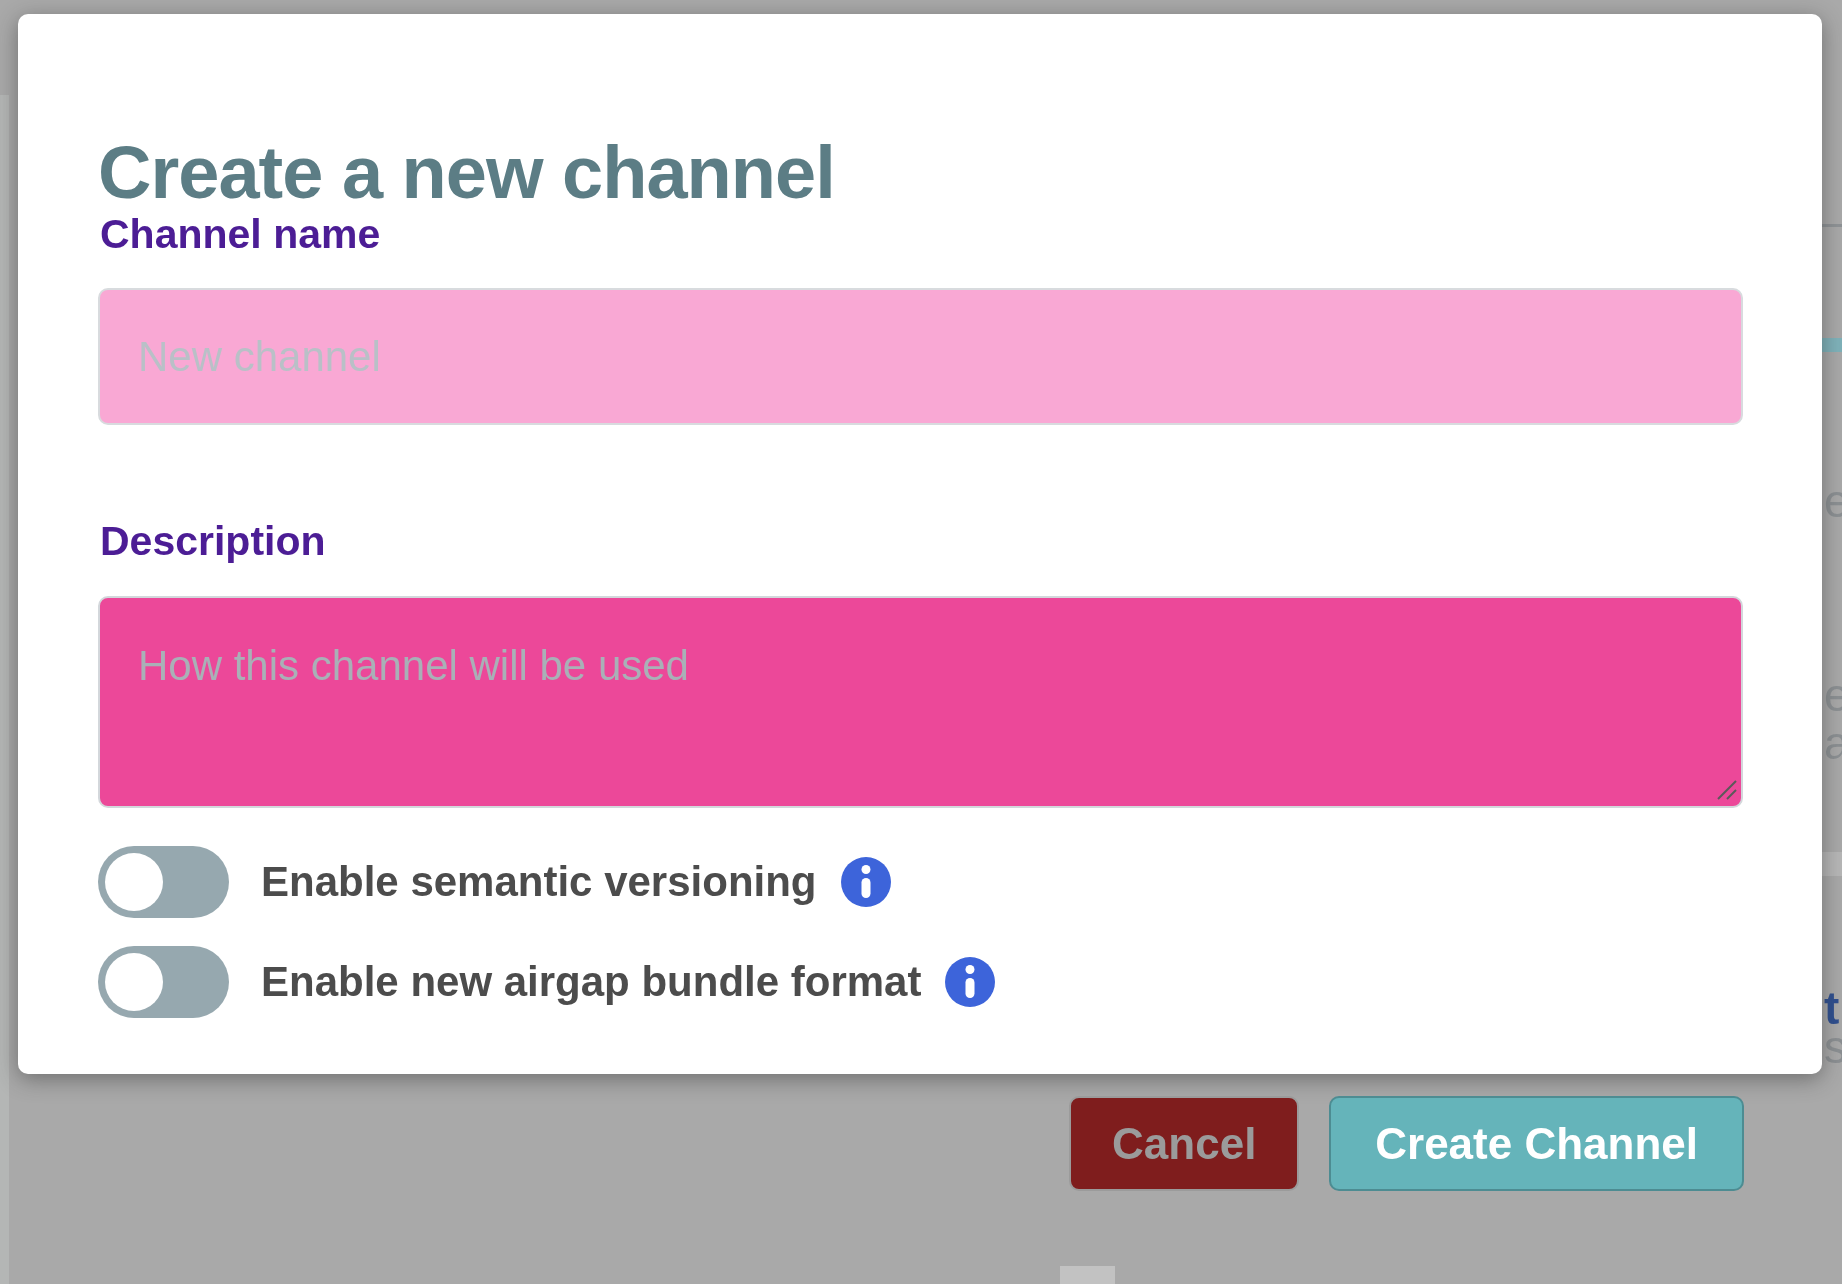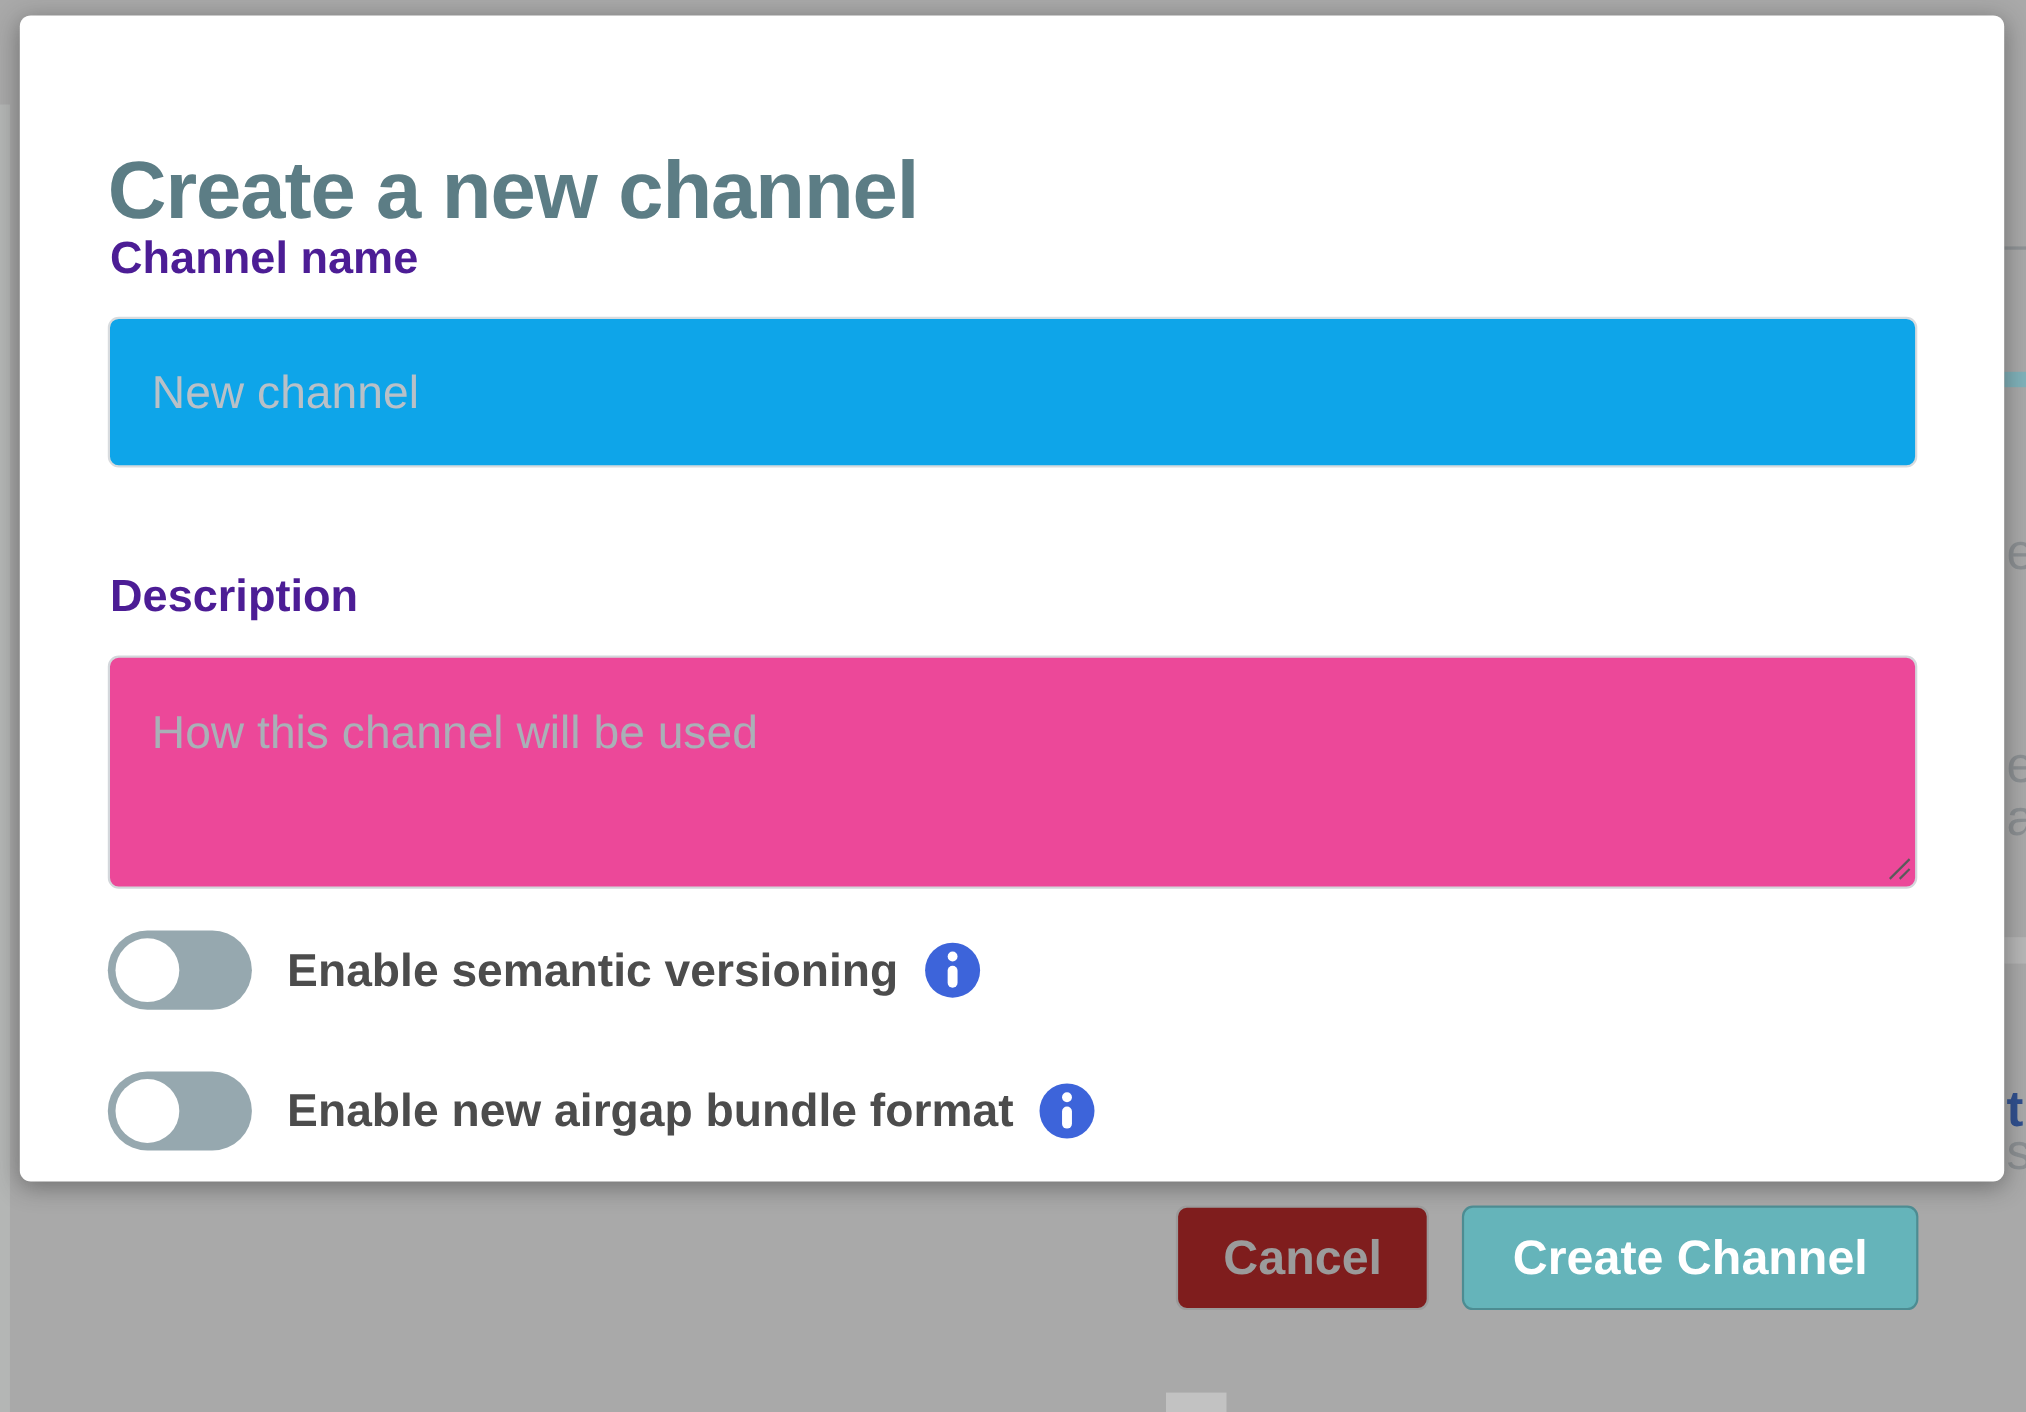--- a/index.html
+++ b/index.html
@@ -42,21 +42,21 @@
     position:absolute;left:82px;
     font-size:41px;font-weight:700;color:#4c1d95;line-height:1;
   }
   .label-channel{top:200px;}
   .label-description{top:507px;text-align:center;}
 
   .text-input{
     position:absolute;left:80px;top:274px;width:1645px;height:137px;
     box-sizing:border-box;border:2px solid #d8dbde;border-radius:10px;
     padding:0 38px;font-family:"Liberation Sans", sans-serif;
-    font-size:42px;color:#333;background:#0ea5e9;outline:none;
+    font-size:42px;color:#333;background:#f9a8d4;outline:none;
   }
   .text-input::placeholder{color:#b9c0c7;opacity:1;}
 
   .textarea-wrap{
     position:absolute;left:80px;top:582px;width:1645px;height:212px;
   }
   .description-textarea{
     box-sizing:border-box;width:1645px;height:212px;resize:none;
     border:2px solid #d3d7db;border-radius:10px;
     padding:44px 38px;font-family:"Liberation Sans", sans-serif;
@@ -64,21 +64,21 @@
   }
   .description-textarea::placeholder{color:#a9b0b7;opacity:1;}
   .resize-handle{
     position:absolute;right:5px;bottom:7px;width:24px;height:24px;
   }
 
   .toggle-row{
     position:absolute;left:80px;height:72px;display:flex;align-items:center;font-weight:bold;
   }
   .toggle-row.row1{top:832px;}
-  .toggle-row.row2{top:960px;}
+  .toggle-row.row2{top:932px;}
   .toggle{
     width:131px;height:72px;border-radius:36px;background:#96a8af;
     position:relative;flex:none;cursor:pointer;
   }
   .toggle .knob{
     position:absolute;left:7px;top:7px;width:58px;height:58px;border-radius:50%;
     background:#ffffff;
   }
   .toggle-label{
     margin-left:32px;font-size:42px;color:#4c4c4c;line-height:1;white-space:nowrap;

